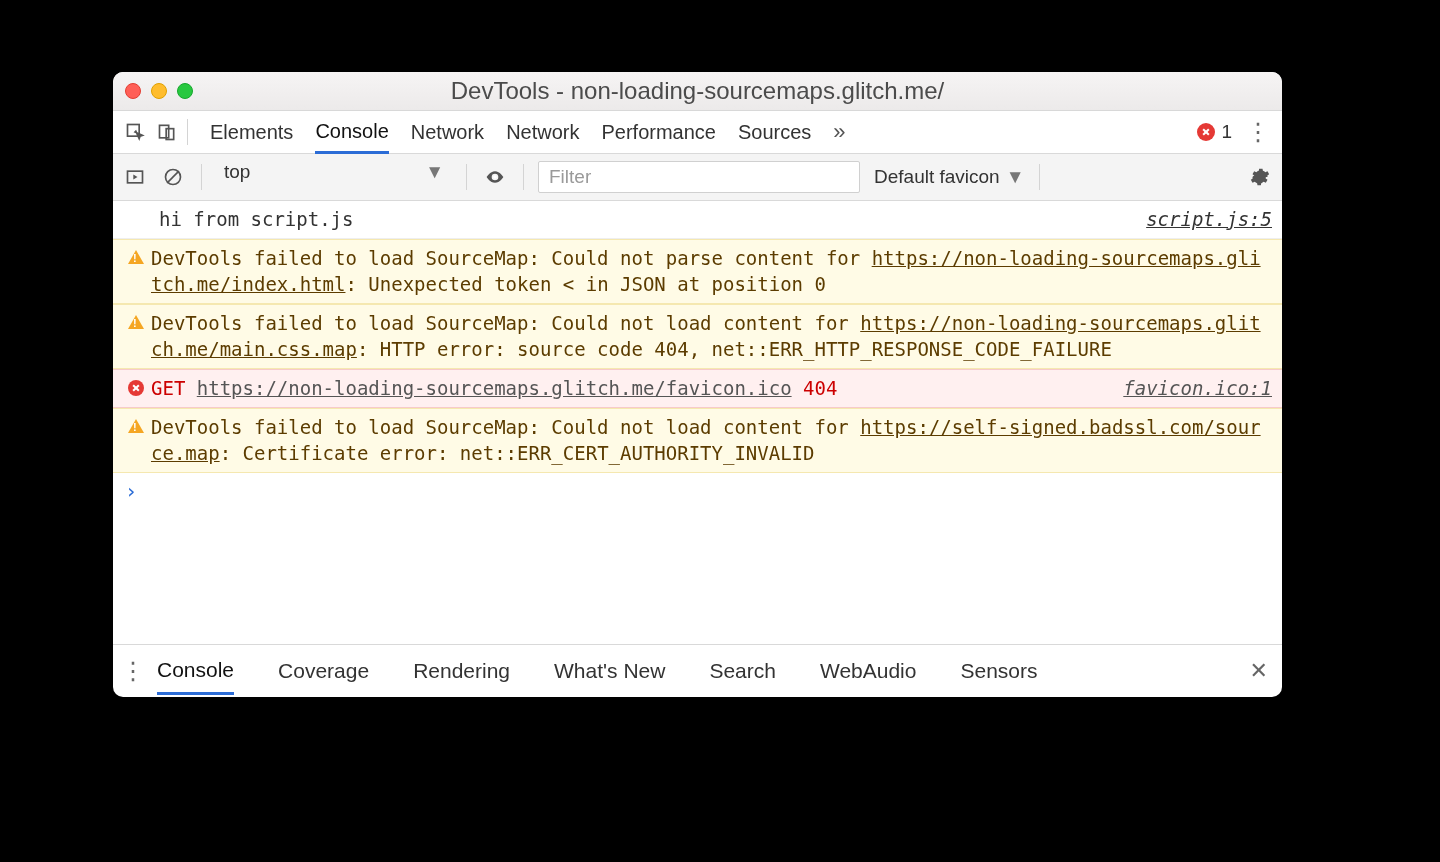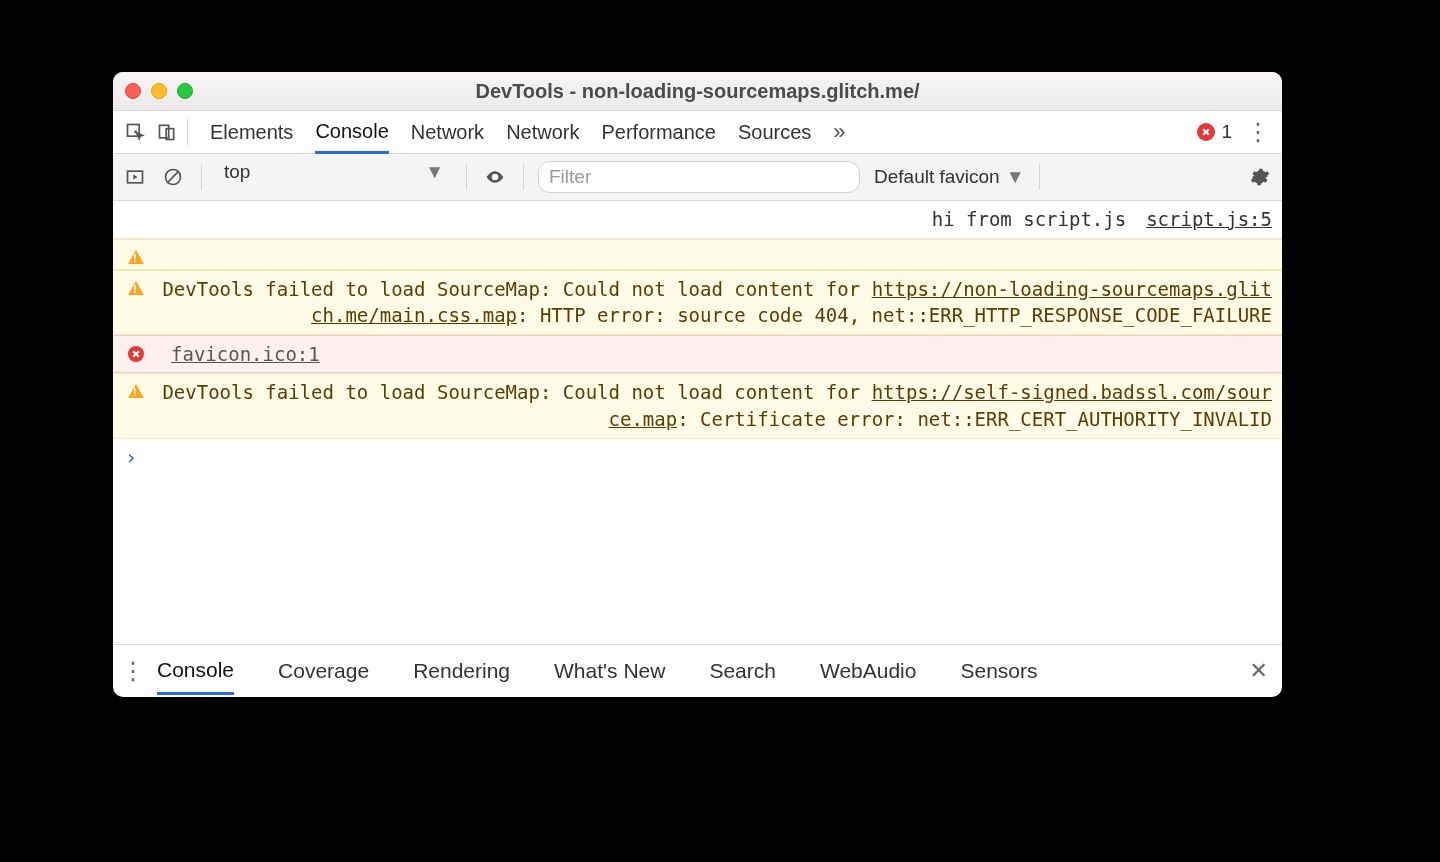--- a/index.html
+++ b/index.html
@@ -29,21 +29,21 @@
     border-bottom:1px solid #d8d8d8;
     display:flex;align-items:center;
     padding:0 12px;
     position:relative;
   }
   .traffic{display:flex;gap:10px;}
   .tl{width:14px;height:14px;border-radius:50%;}
   .tl.r{background:#ff5f57;border:1px solid #e33e32;}
   .tl.y{background:#ffbd2e;border:1px solid #e0a100;}
   .tl.g{background:#28c840;border:1px solid #17a82e;}
-  .title{position:absolute;left:0;right:0;text-align:center;color:#4b4b4b;font-size:20px;font-weight:bold;}
+  .title{position:absolute;left:0;right:0;text-align:center;color:#4b4b4b;font-size:24px;}
   
   .toolbar{
     height:42px;border-bottom:1px solid #d9d9d9;
     display:flex;align-items:center;gap:0;
     padding:0 6px;
     color:#333;font-size:20px;
   }
   .toolbtn{
     width:32px;height:32px;display:flex;align-items:center;justify-content:center;
     color:#555;border-radius:3px;cursor:pointer;
@@ -68,33 +68,33 @@
   .iconbtn{width:28px;height:28px;display:flex;align-items:center;justify-content:center;color:#555;cursor:pointer;}
   .vsep{width:1px;height:26px;background:#d4d4d4;margin:0 4px;}
   .ctxselect{
     flex:0 0 220px;height:32px;
     display:flex;align-items:flex-start;justify-content:space-between;
     padding:0 8px;color:#333;cursor:pointer;
   }
   .ctxselect .caret{color:#777;}
   .eye{font-size:20px;}
   .filterinput{
-    width:300px;height:30px;border:1px solid #d0d0d0;border-radius:12px;
+    width:300px;height:30px;border:1px solid #d0d0d0;border-radius:2px;
     padding:0 10px;font-size:19px;color:#333;background:#fff;
   }
   .filterinput::placeholder{color:#9a9a9a;}
   .levels{display:flex;align-items:center;gap:6px;cursor:pointer;margin-left:4px;}
   .levels .caret{color:#777;}
   .gear{margin-left:auto;color:#555;}
   
-  .console{flex:1;overflow:auto;font-family:Menlo,Consolas,monospace;font-size:19px;color:#333;text-align:right;}
+  .console{flex:1;overflow:auto;font-family:Menlo,Consolas,monospace;font-size:19px;color:#333;}
   .row{display:flex;align-items:flex-start;padding:5px 10px 5px 8px;border-bottom:1px solid #eee;line-height:1.4;}
   .row .gutter{width:30px;flex:0 0 30px;display:flex;justify-content:center;padding-top:2px;}
   .row .msg{flex:1;word-break:break-all;}
-  .row .src{flex:0 0 auto;color:#333;text-decoration:underline;margin-left:20px;}
+  .row .src{flex:0 0 auto;color:#333;text-decoration:underline;margin-left:20px;font-style:italic;}
   .row.log{background:#fff;}
   .row.log .gutter{width:38px;flex:0 0 38px;}
   .row.warn{background:#fffbe6;color:#5c3c00;border-top:1px solid #f5e8b0;border-bottom:1px solid #f5e8b0;}
   .row.err{background:#fff0f0;color:#c00;border-top:1px solid #f7caca;border-bottom:1px solid #f7caca;}
   .row.err .src{color:#555;}
   .warnicon{width:0;height:0;border-left:8px solid transparent;border-right:8px solid transparent;border-bottom:14px solid #f5a623;position:relative;margin-top:3px;}
   .warnicon::after{content:"!";position:absolute;left:-3px;top:1px;color:#fff;font-size:11px;font-family:Arial;font-weight:bold;}
   .erricon{width:16px;height:16px;border-radius:50%;background:#e53935;display:flex;align-items:center;justify-content:center;margin-top:3px;}
   .erricon::before{content:"";width:8px;height:8px;display:block;background:
     linear-gradient(#fff,#fff) center/100% 2px no-repeat,
@@ -203,33 +203,35 @@
       <div class="gutter"></div>
       <div class="msg">hi from script.js</div>
       <a class="src">script.js:5</a>
     </div>
 
 
     <div class="row warn">
       <div class="gutter">
             <div class="warnicon"></div>
           </div>
+      <div class="msg"><span>DevTools failed to load SourceMap: Could not parse content for </span><span class="u">https://non-loading-sourcemaps.glitch.me/index.html</span><span>: Unexpected token &lt; in JSON at position 0</span></div>
     </div>
 
     <div class="row warn">
       <div class="gutter">
             <div class="warnicon"></div>
           </div>
       <div class="msg"><span>DevTools failed to load SourceMap: Could not load content for </span><span class="u">https://non-loading-sourcemaps.glitch.me/main.css.map</span><span>: HTTP error: source code 404, net::ERR_HTTP_RESPONSE_CODE_FAILURE</span></div>
     </div>
 
     <div class="row err">
       <div class="gutter">
             <div class="erricon"></div>
           </div>
+      <div class="msg"><span>GET </span><span class="u" style="color:#555">https://non-loading-sourcemaps.glitch.me/favicon.ico</span><span> 404</span></div>
       <a class="src">favicon.ico:1</a>
     </div>
 
     <div class="row warn">
       <div class="gutter">
             <div class="warnicon"></div>
           </div>
       <div class="msg"><span>DevTools failed to load SourceMap: Could not load content for </span><span class="u">https://self-signed.badssl.com/source.map</span><span>: Certificate error: net::ERR_CERT_AUTHORITY_INVALID</span></div>
     </div>
 

